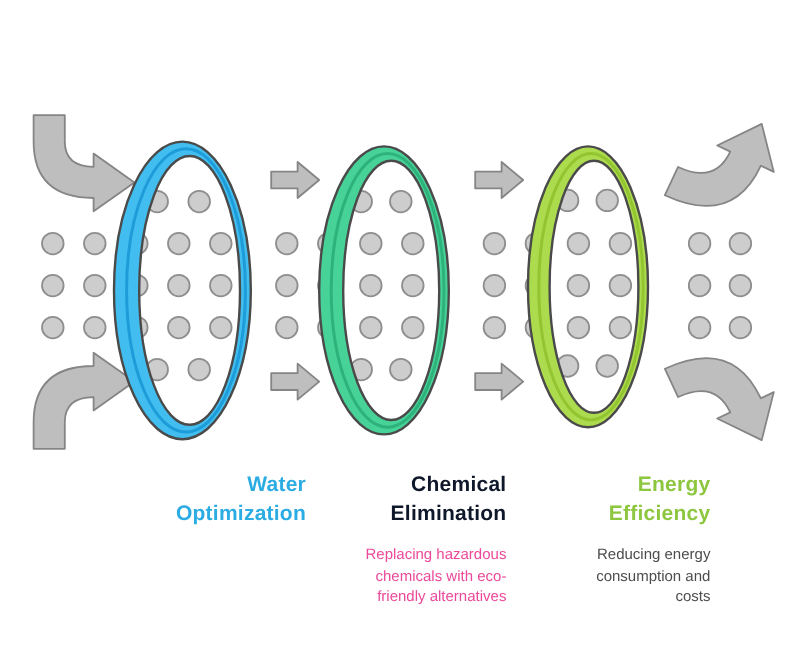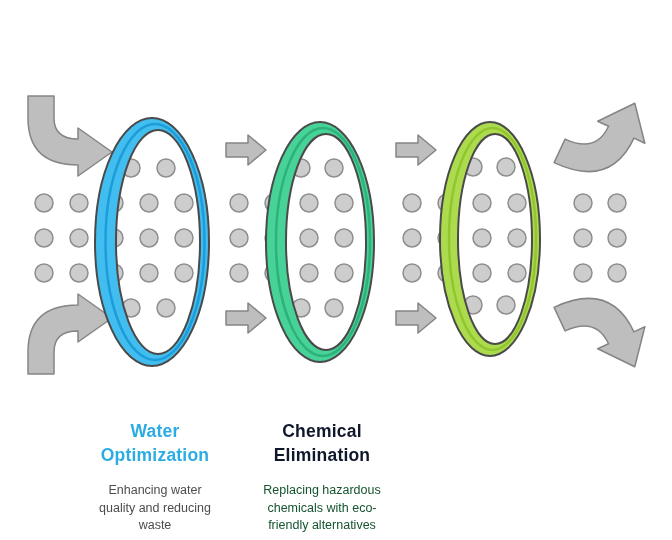--- a/index.html
+++ b/index.html
@@ -9,22 +9,21 @@
     height: 540px;
     background: #ffffff;
     font-family: "Liberation Sans", sans-serif;
     overflow: hidden;
   }
   .canvas svg { position: absolute; top: 0; left: 0; display: block; }
   .stage-label {
     position: absolute;
     top: 392px;
     width: 200px;
-    text-align: center;
-    margin-top: 28px;
+    text-align: right;
   }
   .stage-title {
     margin: 0 0 15px 0;
     font-size: 17.5px;
     font-weight: 700;
     line-height: 1.35;
     letter-spacing: 0.2px;
     white-space: pre-line;
   }
   .stage-desc {
@@ -123,27 +122,31 @@
 
     <g>
       <path fill-rule="evenodd" d="M440 239a50 117 0 1 0 100 0a50 117 0 1 0 -100 0ZM458 239a37 105 0 1 0 74 0a37 105 0 1 0 -74 0Z" stroke-width="2" stroke-linejoin="round" fill="#ACDC4E" stroke="#4A4A4A"></path>
       <ellipse cx="492.5" cy="239" rx="43.5" ry="111" fill="none" stroke-width="2.5" stroke="#92C530"></ellipse>
     </g>
   </svg>
 
   <div class="stage-label" style="left:55px">
     <h3 class="stage-title" style="color: rgb(43, 172, 226);">Water
 Optimization</h3>
-    <p class="stage-desc" style="color: rgb(77, 77, 77);">Enhancing water
-quality and reducing
-waste</p>
   </div>
 
   <div class="stage-label" style="left:222px">
     <h3 class="stage-title" style="color: #0f172a;">Chemical
 Elimination</h3>
-    <p class="stage-desc" style="color: #14532d;">Replacing hazardous
+    <p class="stage-desc" style="color: #ec4899;">Replacing hazardous
 chemicals with eco-
 friendly alternatives</p>
   </div>
 
+  <div class="stage-label" style="left:392px">
+    <h3 class="stage-title" style="color: rgb(141, 198, 63);">Energy
+Efficiency</h3>
+    <p class="stage-desc" style="color: rgb(77, 77, 77);">Reducing energy
+consumption and
+costs</p>
+  </div>
 
 </div>
 
 </body></html>

